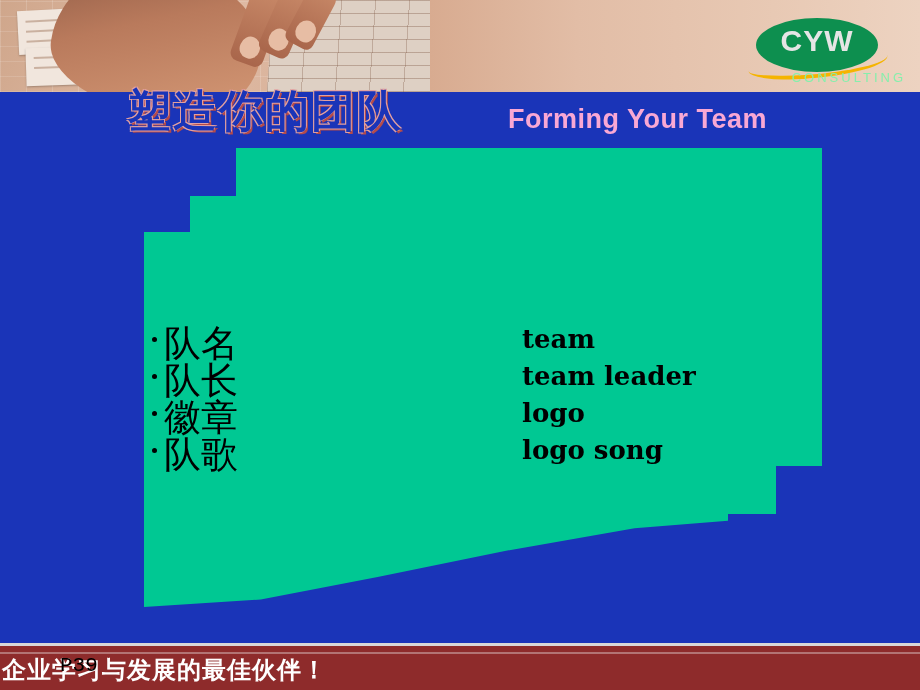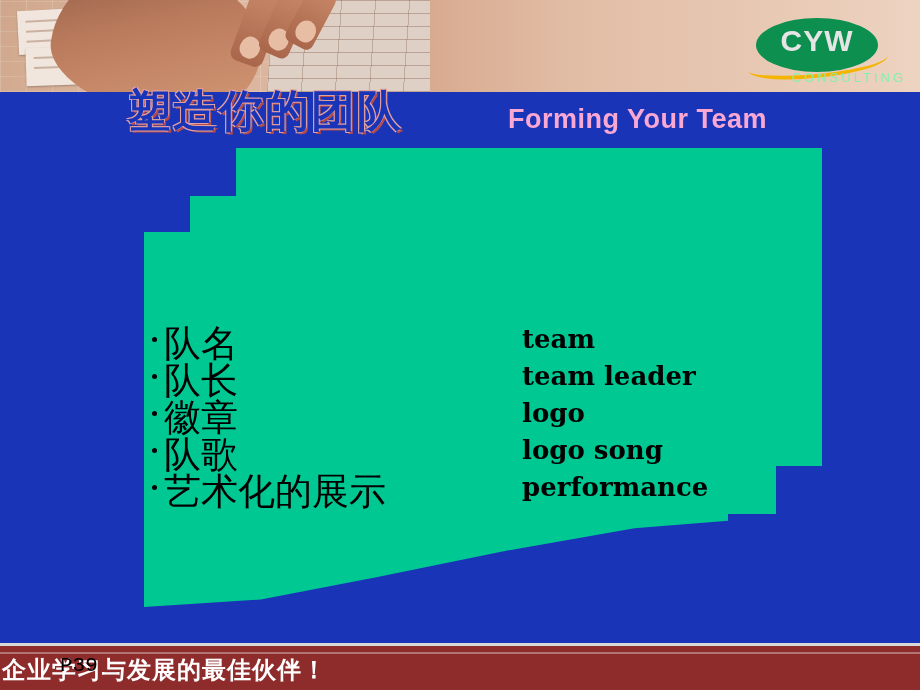--- a/index.html
+++ b/index.html
@@ -331,25 +331,20 @@
     <div class="row">
       <span class="bullet"></span>
       <span class="cn">徽章</span>
       <span class="en">logo</span>
     </div>
     <div class="row">
       <span class="bullet"></span>
       <span class="cn">队歌</span>
       <span class="en">logo song</span>
     </div>
-    <div class="row">
-      <span class="bullet"></span>
-      <span class="cn">艺术化的展示</span>
-      <span class="en">performance</span>
-    </div>
   </div>
 
   <div class="bottom-bar">
     <div class="stripe"></div>
     <div class="bottom-slogan">企业学习与发展的最佳伙伴！</div>
     <div class="page-num">P39</div>
   </div>
 
 </div>
 

